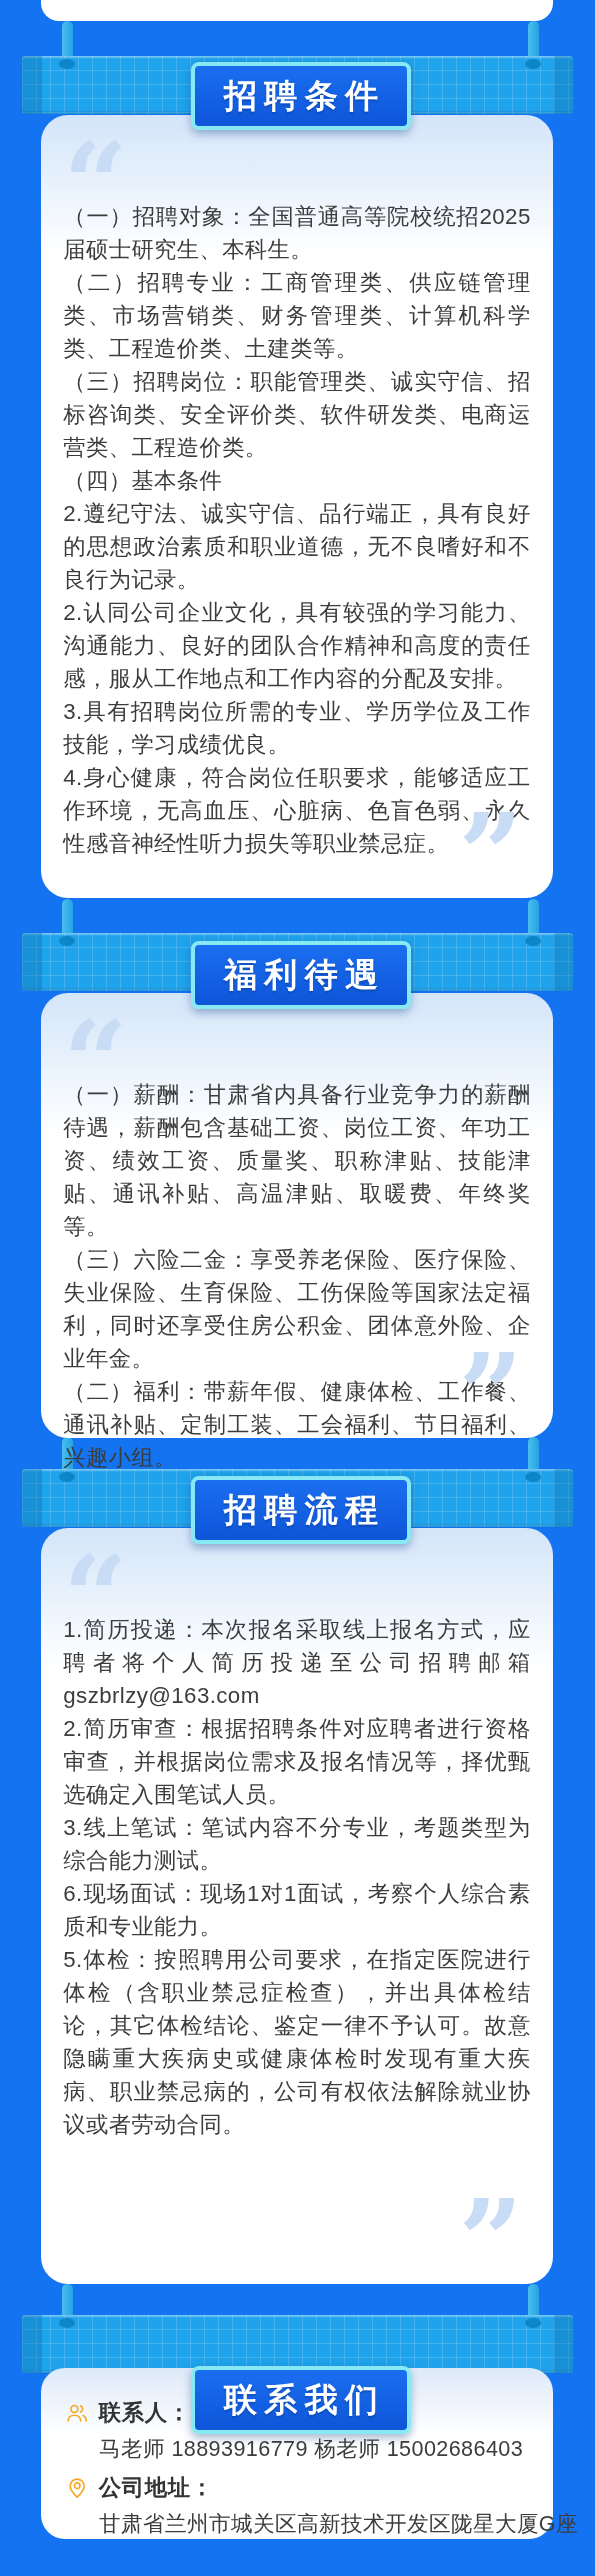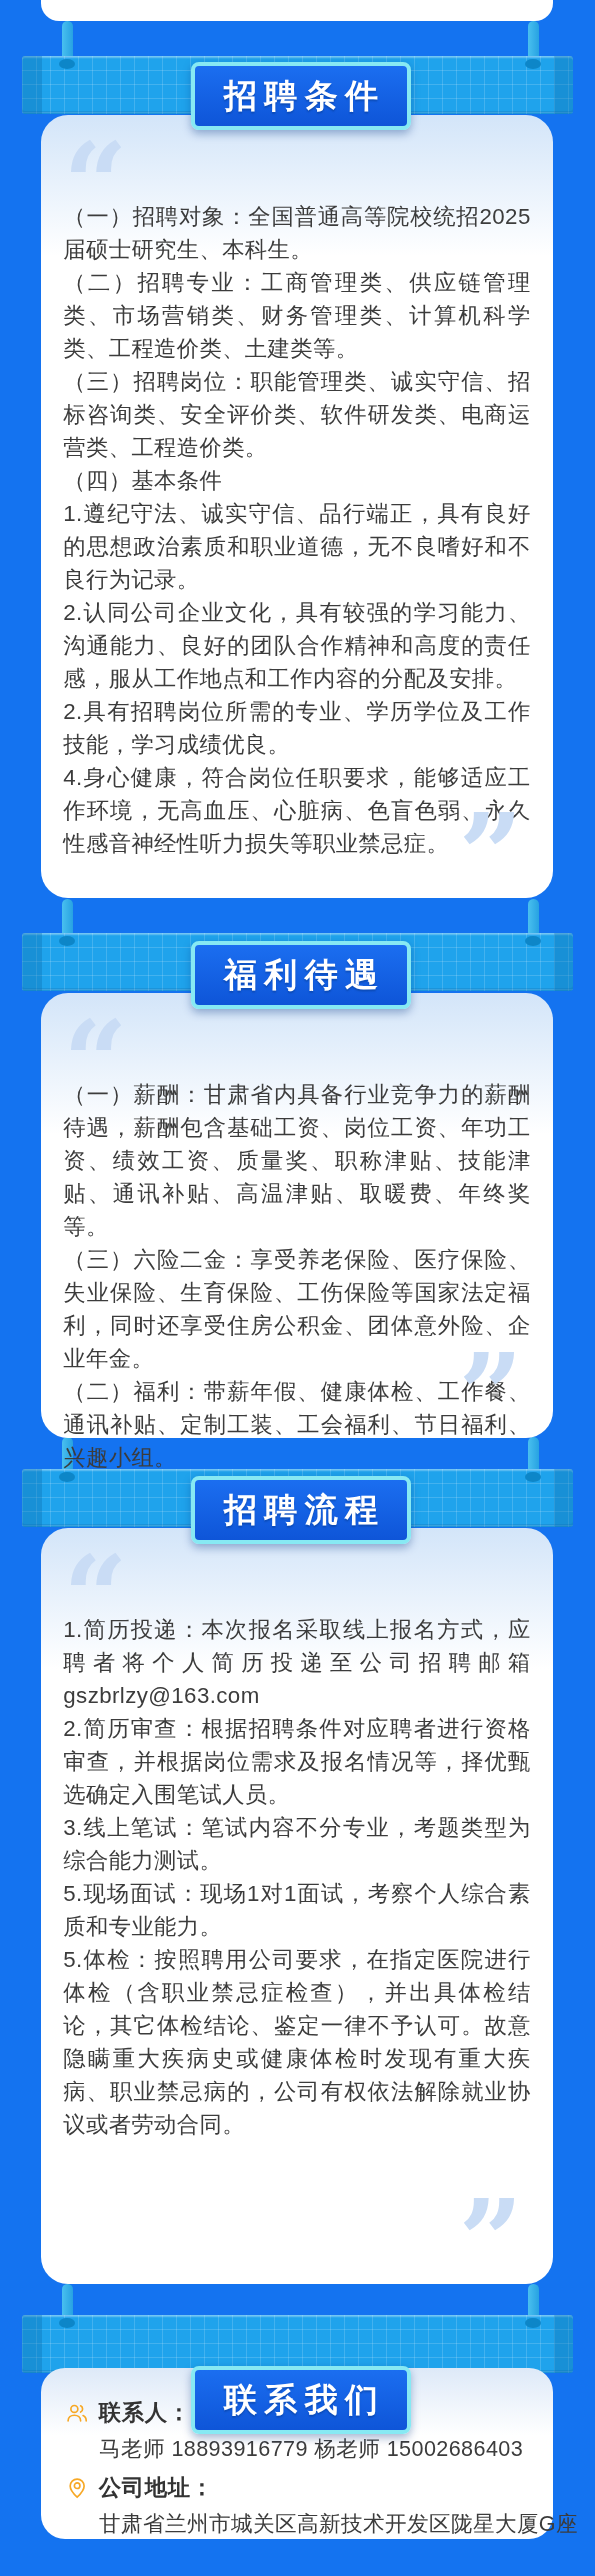--- a/index.html
+++ b/index.html
@@ -107,23 +107,23 @@
     <div class="plate">
       <span class="title">招聘条件</span>
     </div>
     <div class="card">
       <span class="quote-open">“</span>
       <div class="text">
         <p>（一）招聘对象：全国普通高等院校统招2025届硕士研究生、本科生。</p>
         <p>（二）招聘专业：工商管理类、供应链管理类、市场营销类、财务管理类、计算机科学类、工程造价类、土建类等。</p>
         <p>（三）招聘岗位：职能管理类、诚实守信、招标咨询类、安全评价类、软件研发类、电商运营类、工程造价类。</p>
         <p>（四）基本条件</p>
-        <p>1.遵纪守法、诚实守信、品行端正，具有良好的思想政治素质和职业道德，无不良嗜好和不良行为记录。</p>
+        <p>2.遵纪守法、诚实守信、品行端正，具有良好的思想政治素质和职业道德，无不良嗜好和不良行为记录。</p>
         <p>2.认同公司企业文化，具有较强的学习能力、沟通能力、良好的团队合作精神和高度的责任感，服从工作地点和工作内容的分配及安排。</p>
-        <p>2.具有招聘岗位所需的专业、学历学位及工作技能，学习成绩优良。</p>
+        <p>3.具有招聘岗位所需的专业、学历学位及工作技能，学习成绩优良。</p>
         <p>4.身心健康，符合岗位任职要求，能够适应工作环境，无高血压、心脏病、色盲色弱、永久性感音神经性听力损失等职业禁忌症。</p>
       </div>
       <span class="quote-close">”</span>
     </div>
   </div>
 
   <div class="section s2">
     <div class="post left"></div>
     <div class="post right"></div>
     <div class="board"></div>
@@ -151,21 +151,21 @@
     <div class="knob right"></div>
     <div class="plate">
       <span class="title">招聘流程</span>
     </div>
     <div class="card">
       <span class="quote-open">“</span>
       <div class="text">
         <p>1.简历投递：本次报名采取线上报名方式，应聘者将个人简历投递至公司招聘邮箱gszbrlzy@163.com</p>
         <p>2.简历审查：根据招聘条件对应聘者进行资格审查，并根据岗位需求及报名情况等，择优甄选确定入围笔试人员。</p>
         <p>3.线上笔试：笔试内容不分专业，考题类型为综合能力测试。</p>
-        <p>5.现场面试：现场1对1面试，考察个人综合素质和专业能力。</p>
+        <p>6.现场面试：现场1对1面试，考察个人综合素质和专业能力。</p>
         <p>5.体检：按照聘用公司要求，在指定医院进行体检（含职业禁忌症检查），并出具体检结论，其它体检结论、鉴定一律不予认可。故意隐瞒重大疾病史或健康体检时发现有重大疾病、职业禁忌病的，公司有权依法解除就业协议或者劳动合同。</p>
       </div>
       <span class="quote-close">”</span>
     </div>
   </div>
 
   <div class="section s4">
     <div class="post left"></div>
     <div class="post right"></div>
     <div class="board"></div>

